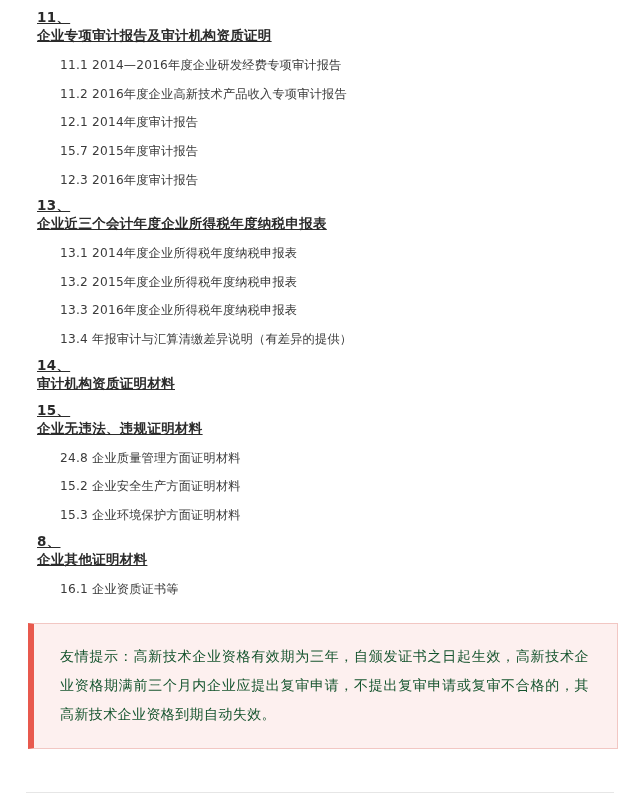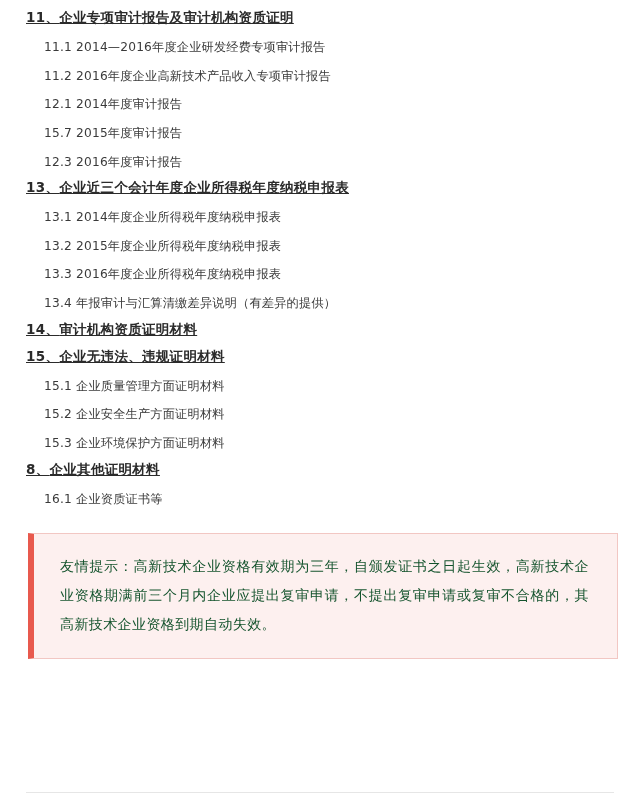--- a/index.html
+++ b/index.html
@@ -25,38 +25,39 @@
   .section {
     margin: 0;
   }
   .h-item {
     display: flex;
     align-items: baseline;
     font-size: 13.5px;
     font-weight: bold;
     color: #2b2b2b;
     letter-spacing: 0.3px;
-    margin: 0 0 4px 4px;
+    margin: 0 0 4px 15px;
     padding: 3px 0 2px 0;
+    flex-direction: column;
   }
   .h-num {
     text-decoration: underline;
     white-space: pre;
   }
   .h-text {
     text-decoration: underline;
   }
   .sub-item {
     font-size: 12.2px;
     color: #3a3a3a;
     padding: 7px 0 7px 22px;
     letter-spacing: 0.2px;
     line-height: 1.2;
   }
-  .sub-item .s-num { white-space: pre; }
+  .sub-item .s-num { white-space: pre; margin-left: 16px; }
   .notice {
     margin: 20px 4px 0 6px;
     background: #fdf0ef;
     border: 1px solid #f2c7c3;
     border-left: 6px solid #e8594d;
     padding: 18px 28px 20px 26px;
     color: #14532d;
     font-size: 14px;
     line-height: 2.05;
     letter-spacing: 0.4px;
@@ -135,21 +136,21 @@
       <span class="h-text">审计机构资质证明材料</span>
     </div>
   </div>
 
   <div class="section">
     <div class="h-item">
       <span class="h-num">15、</span>
       <span class="h-text">企业无违法、违规证明材料</span>
     </div>
     <div class="sub-item">
-      <span class="s-num">15.1</span>
+      <span class="s-num">24.8</span>
       <span>企业质量管理方面证明材料</span>
     </div>
     <div class="sub-item">
       <span class="s-num">15.2</span>
       <span>企业安全生产方面证明材料</span>
     </div>
     <div class="sub-item">
       <span class="s-num">15.3</span>
       <span>企业环境保护方面证明材料</span>
     </div>

